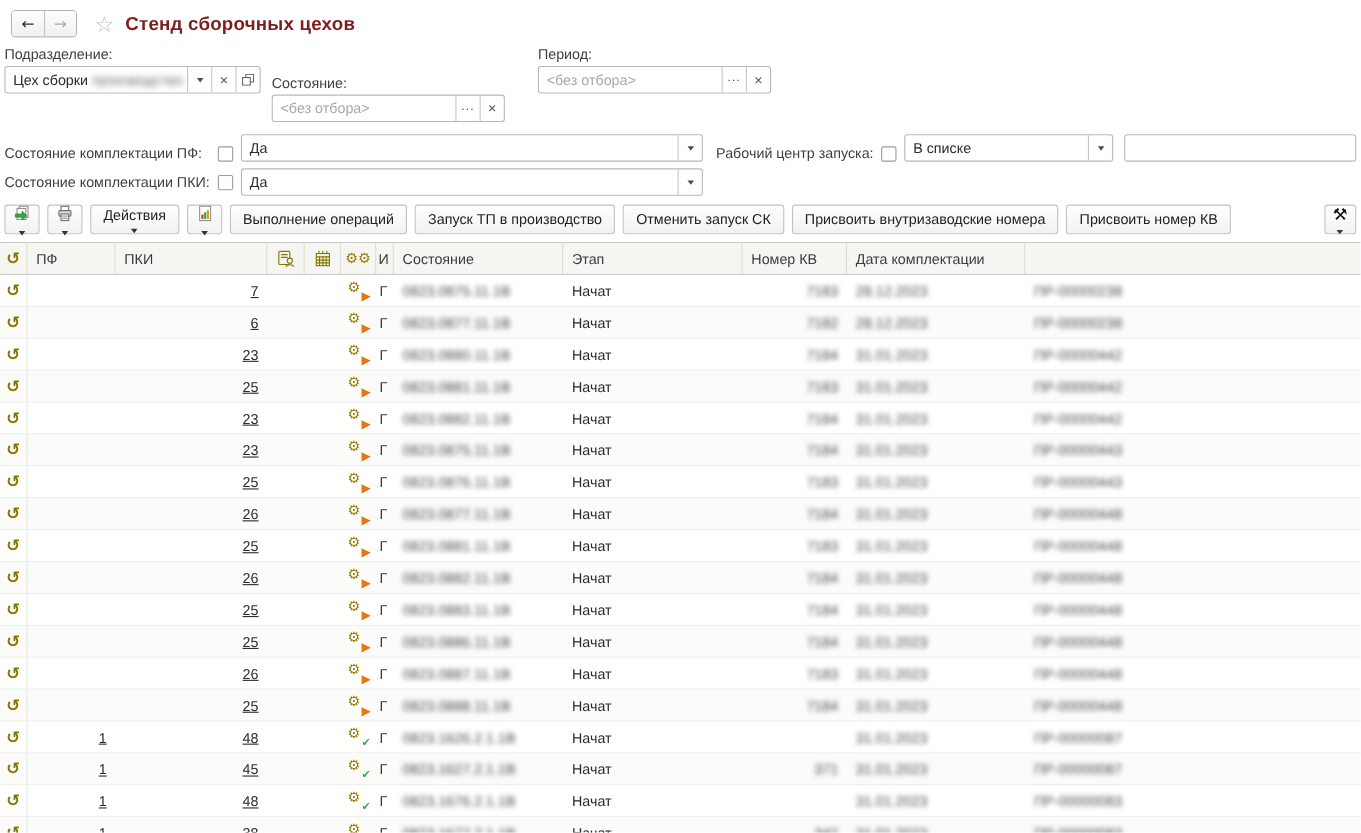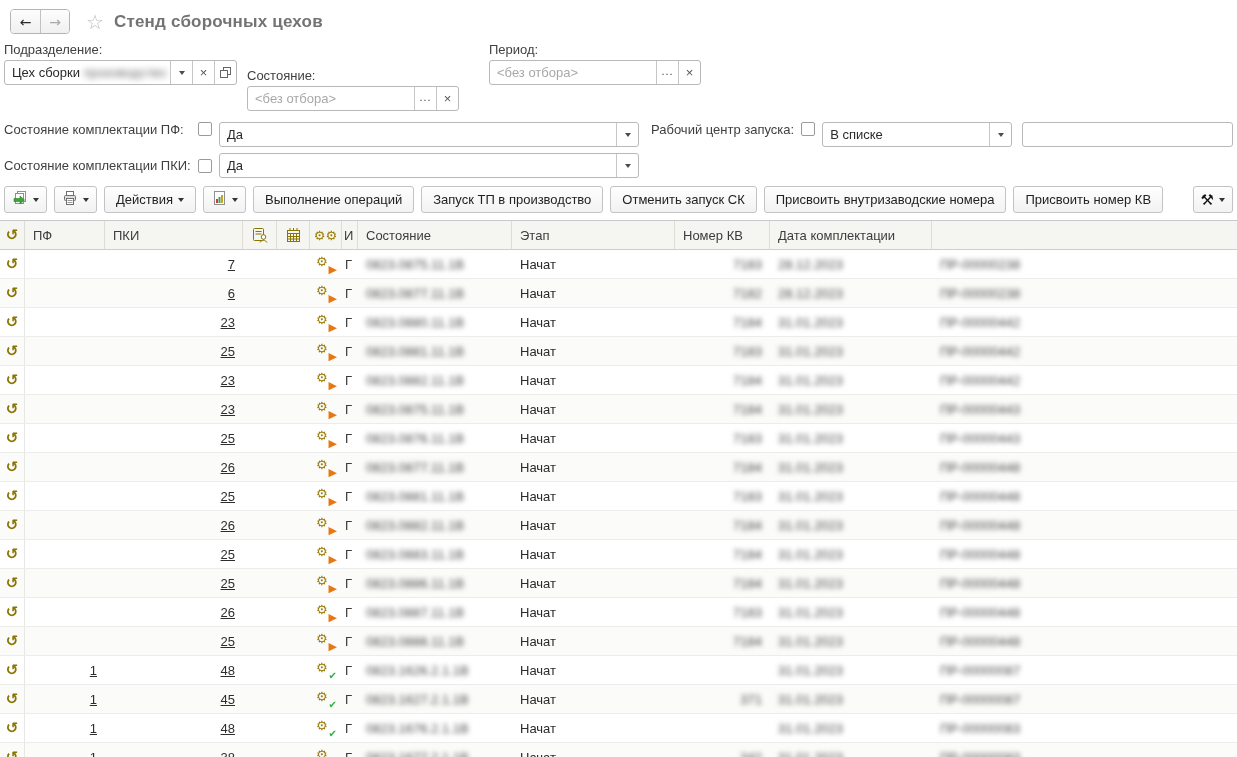--- a/index.html
+++ b/index.html
@@ -9,51 +9,51 @@
   .ic { font-family:"DejaVu Sans",sans-serif; }
 
   
   .titlebar { display:flex; align-items:center; padding:7px 10px 4px 10px; height:40px; }
   .navgroup { display:flex; border:1px solid #b5b5b5; border-radius:4px; overflow:hidden; background:#f7f7f7; }
   .navbtn { width:29px; height:23px; display:flex; align-items:center; justify-content:center;
     font-size:14px; cursor:pointer; background:linear-gradient(#fdfdfd,#f0f0f0); }
   .navbtn + .navbtn { border-left:1px solid #c2c2c2; }
   .navbtn.fwd { color:#a9a9a9; }
   .star { font-size:20px; color:#bdbdbd; margin:0 10px 0 16px; cursor:pointer; }
-  .ttl { font-size:17px; font-weight:bold; color:#737373; letter-spacing:.2px; }
+  .ttl { font-size:17px; font-weight:bold; color:#7f1d1d; letter-spacing:.2px; }
 
   
   .filters { padding:2px 4px 0 4px; }
   .f-label { font-size:13px; color:#3f3f3f; margin-bottom:3px; }
   .rowA { display:flex; align-items:flex-start; }
   .fgroup { display:flex; flex-direction:column; }
   .fld { display:flex; align-items:stretch; height:25px; border:1px solid #b9b9b9; border-radius:3px; background:#fff; }
   .fld .val { flex:1; display:flex; align-items:center; padding:0 7px; white-space:nowrap; overflow:hidden; }
   .fld .ph { color:#a8a8a8; }
   .seg { width:22px; display:flex; align-items:center; justify-content:center; border-left:1px solid #c6c6c6; cursor:pointer; color:#555; font-size:12px; }
   .tri { width:0; height:0; border-left:3.5px solid transparent; border-right:3.5px solid transparent; border-top:4.5px solid #4c4c4c; }
   .dots { font-size:11px; color:#444; letter-spacing:1px; padding-bottom:4px; }
   .xch { font-size:13px; color:#555; }
   .blur { filter:blur(2.6px); color:#4a4a4a; }
   .blur2 { filter:blur(3px); color:#6a6a6a; }
 
-  .rowB { display:flex; align-items:flex-start; margin-top:11px; }
+  .rowB { display:flex; align-items:flex-end; margin-top:11px; }
   .rowC { display:flex; align-items:center; margin-top:6px; }
   .cbx { width:14px; height:14px; border:1px solid #9b9b9b; border-radius:2px; background:#fff; cursor:pointer; flex:none; }
   .lblw { width:194px; color:#3f3f3f; flex:none; }
   .combo { margin-left:7px; width:420px; flex:none; }
   .lbl2 { margin-left:12px; color:#3f3f3f; flex:none; }
   .combo2 { margin-left:7px; width:190px; flex:none; }
   .freeinput { margin-left:10px; flex:1; }
 
   
   .toolbar { display:flex; align-items:center; gap:7px; padding:8px 4px 7px 4px; }
   .btn { height:27px; display:inline-flex; align-items:center; justify-content:center; gap:5px;
     border:1px solid #c3c3c3; border-radius:3px; background:linear-gradient(#fefefe,#f2f2f2);
-    padding:0 11px; font-size:13px; color:#222; cursor:pointer; white-space:nowrap; }
+    padding:0 11px; font-size:13px; color:#222; cursor:pointer; white-space:nowrap;flex-direction:column; }
   .btn .caret { width:0; height:0; border-left:3px solid transparent; border-right:3px solid transparent; border-top:4px solid #333; }
   .btn.iconb { padding:0 7px; }
   .btn.last { margin-left:auto; }
   .tools-g { font-size:15px; color:#111; }
 
   
   .grid { border-top:1px solid #c9c9c9; }
   .grid-row { display:grid; grid-template-columns:25px 80px 138px 34px 33px 32px 16px 154px 163px 95px 162px 196px minmax(0,1fr); height:29px; }
   .hdr { background:#f5f5f1; border-bottom:1px solid #cfcfc9; }
   .hc { display:flex; align-items:center; padding:0 8px; color:#3c3c3c; border-right:1px solid #dedcd4; overflow:hidden; white-space:nowrap; cursor:pointer; }

